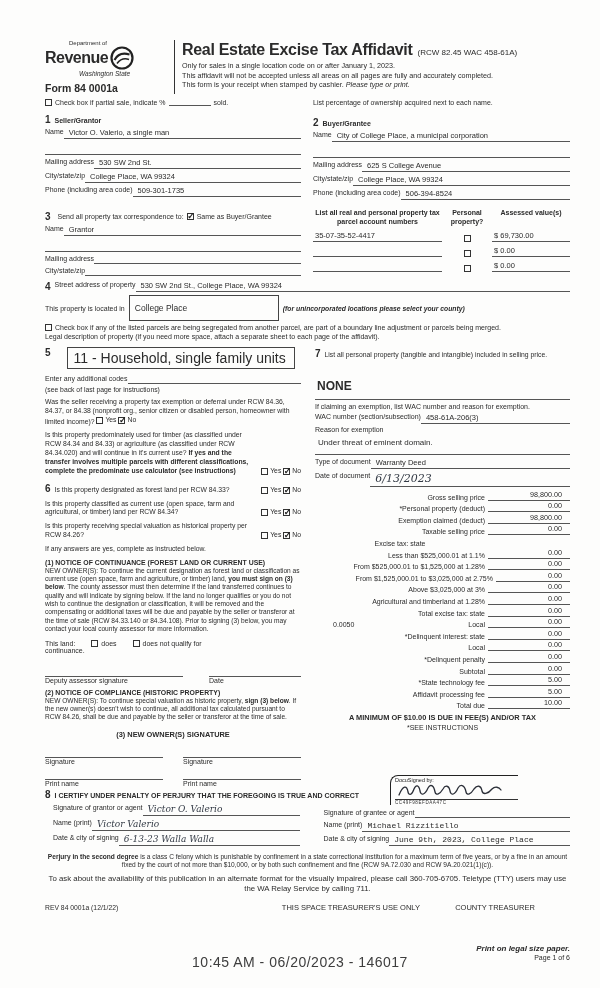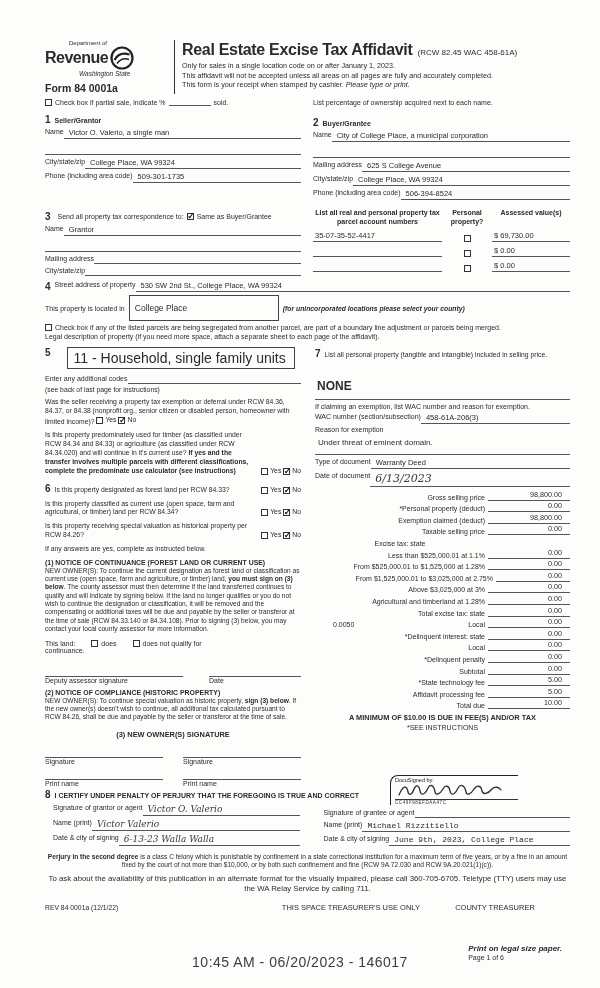--- a/index.html
+++ b/index.html
@@ -104,21 +104,21 @@
 
   
   .perj { text-align:center; font-size:6.6px; line-height:1.3; margin-top:7px; }
   .tty { text-align:center; font-size:7.8px; line-height:1.3; margin-top:4px; }
   .ftr { display:flex; align-items:baseline; margin-top:9px; }
   .ftr .rev { width:170px; flex:none; font-size:6.8px; }
   .ftr .mid { flex:1; text-align:right; font-size:7.5px; }
   .ftr .cty { width:150px; flex:none; text-align:center; font-size:7.5px; }
 
   .scan-stamp { position:absolute; left:0; right:0; bottom:18px; text-align:center; font-size:14px; color:#3d3d3d; letter-spacing:0.5px; }
-  .print-note { position:absolute; right:38px; bottom:27px; text-align:left; }
+  .print-note { position:absolute; right:30px; bottom:27px; text-align:right; }
   .pn1 { font-weight:bold; font-style:italic; font-size:8px; }
   .pn2 { font-size:7px; margin-top:1px; }
 </style>
 </head>
 <body>
 
 <div class="page">
 
   <div class="hdr">
     <div class="hdr-left">
@@ -160,20 +160,24 @@
 
   <div class="g2">
     <div>
       <div class="sec-h"><span class="sn">1</span><span class="sec-t">Seller/Grantor</span></div>
       <div class="fr">
           <span class="lbl">Name</span>
           <span class="fl">Victor O. Valerio, a single man</span>
         </div>
       <div class="blank"></div>
       <div class="fr">
+          <span class="lbl">Mailing address</span>
+          <span class="fl">530 SW 2nd St.</span>
+        </div>
+      <div class="fr">
           <span class="lbl">City/state/zip</span>
           <span class="fl">College Place, WA  99324</span>
         </div>
       <div class="fr">
           <span class="lbl">Phone (including area code)</span>
           <span class="fl">509-301-1735</span>
         </div>
     </div>
     <div>
       <div class="sec-h" style="margin-top:7px;"><span class="sn">2</span><span class="sec-t">Buyer/Grantee</span></div>

